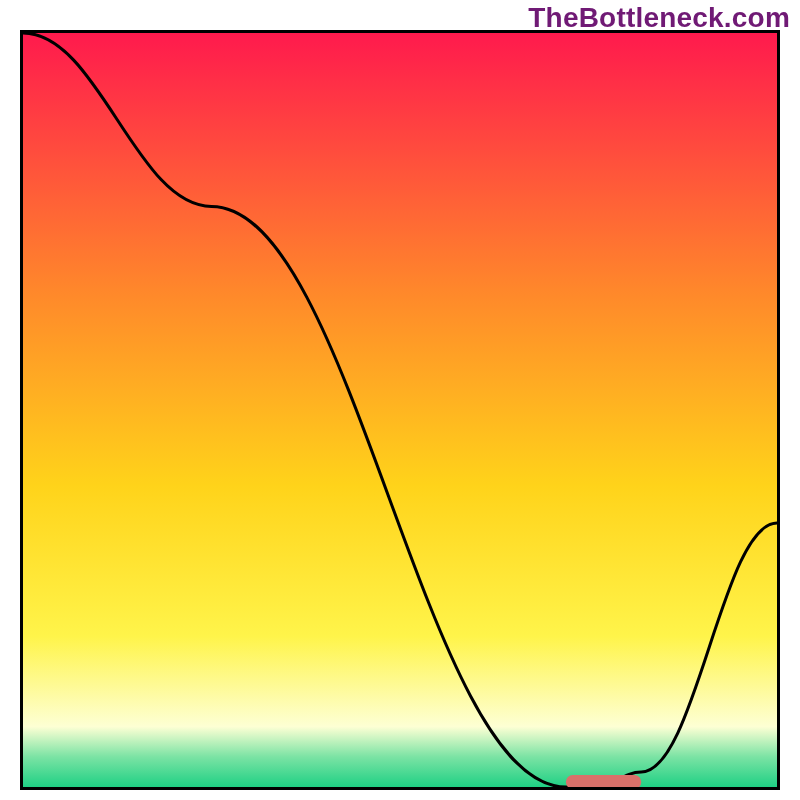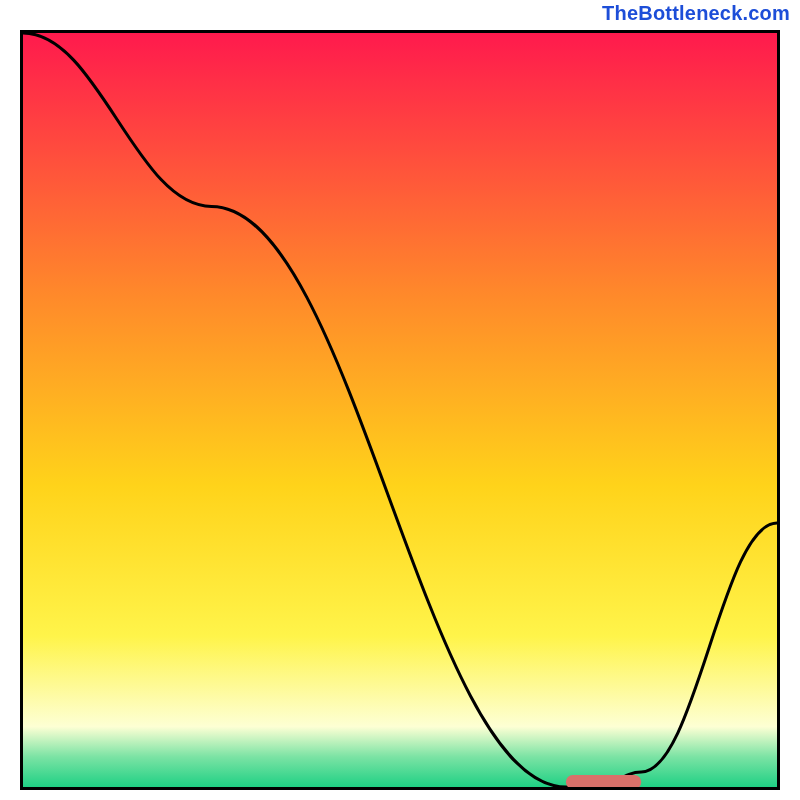--- a/index.html
+++ b/index.html
@@ -13,23 +13,23 @@
   }
   .frame {
     position: relative;
     width: 800px;
     height: 800px;
   }
   .watermark {
     position: absolute;
     top: 2px;
     right: 10px;
-    font-size: 20px;
+    font-size: 28px;
     font-weight: bold;
-    color: #1d4ed8;
+    color: #701a75;
     letter-spacing: 0.2px;
     z-index: 5;
   }
   .plot-outer {
     position: absolute;
     left: 20px;
     top: 30px;
     width: 760px;
     height: 760px;
     border: 3px solid #000;

